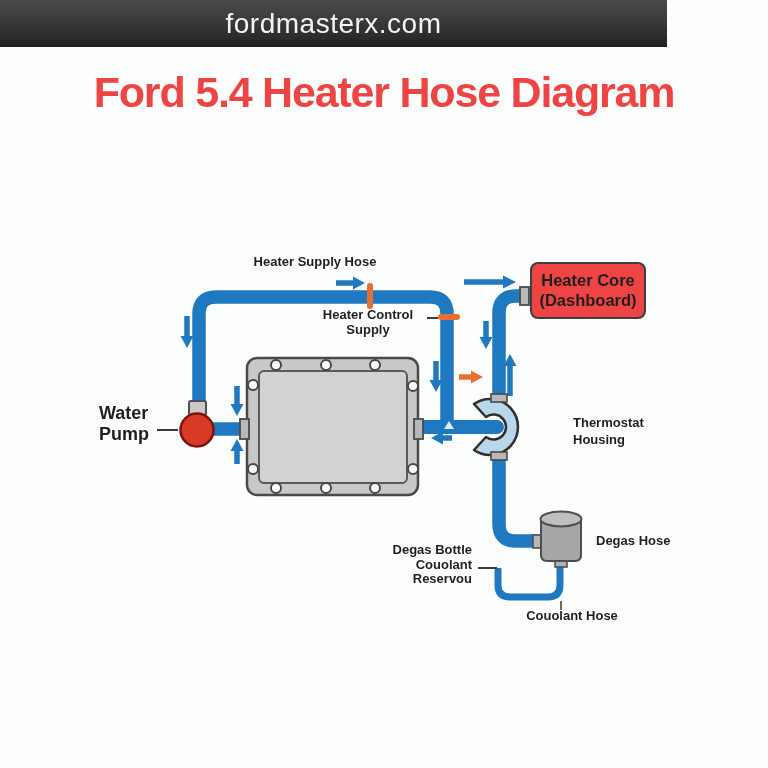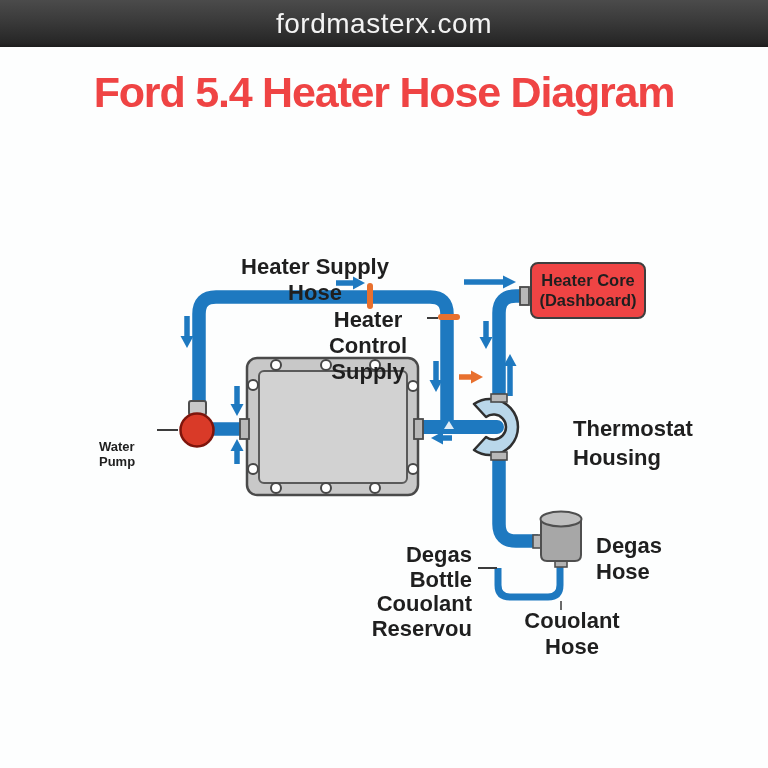--- a/index.html
+++ b/index.html
@@ -1,29 +1,29 @@
 <!DOCTYPE html>
 <html><head>
 <meta charset="utf-8">
 <style>
   html,body{margin:0;padding:0;background:#ffffff;}
   #stage{position:relative;width:768px;height:768px;background:#fdfefe;overflow:hidden;
          font-family:"Liberation Sans",sans-serif;}
-  #topbar{position:absolute;left:0;top:0;width:768px;height:47px;
+  #topbar{position:absolute;left:0;top:0;width:667px;height:47px;
           background:linear-gradient(#4b4b4b,#3a3a3a 45%,#262626 92%,#1c1c1c);
           display:flex;align-items:center;justify-content:center;}
   #site{color:#f3f3f3;font-size:28px;font-weight:400;letter-spacing:.5px;}
   #title{position:absolute;left:0;top:68px;width:768px;text-align:center;
          color:#ef4444;font-size:43px;font-weight:700;letter-spacing:-1.2px;}
   svg{position:absolute;left:0;top:0;}
-  .lbl{position:absolute;color:#1f1f1f;font-weight:700;font-size:22px;
+  .lbl{position:absolute;color:#1f1f1f;font-weight:700;font-size:13px;
        line-height:1.18;white-space:pre-line;}
   .lbl.center{text-align:center;}
   .lbl.right{text-align:right;}
-  #water-pump-label{font-size:13px;line-height:1.15;margin-top:37px;}
+  #water-pump-label{font-size:18px;line-height:1.15;}
   #engine-block-label{font-size:18px;line-height:1.25;letter-spacing:-.2px;}
   #heater-core-box{position:absolute;left:530px;top:262px;width:116px;height:57px;
        background:#ef4444;border:2px solid #3e3e3e;border-radius:8px;
        display:flex;align-items:center;justify-content:center;box-sizing:border-box;}
   #heater-core-box .lbl{position:static;text-align:center;line-height:1.2;font-size:16.5px;}
   #thermostat-housing-label{line-height:1.32;}
   #degas-bottle-label{line-height:1.12;}
 </style>
 </head>
 <body>

